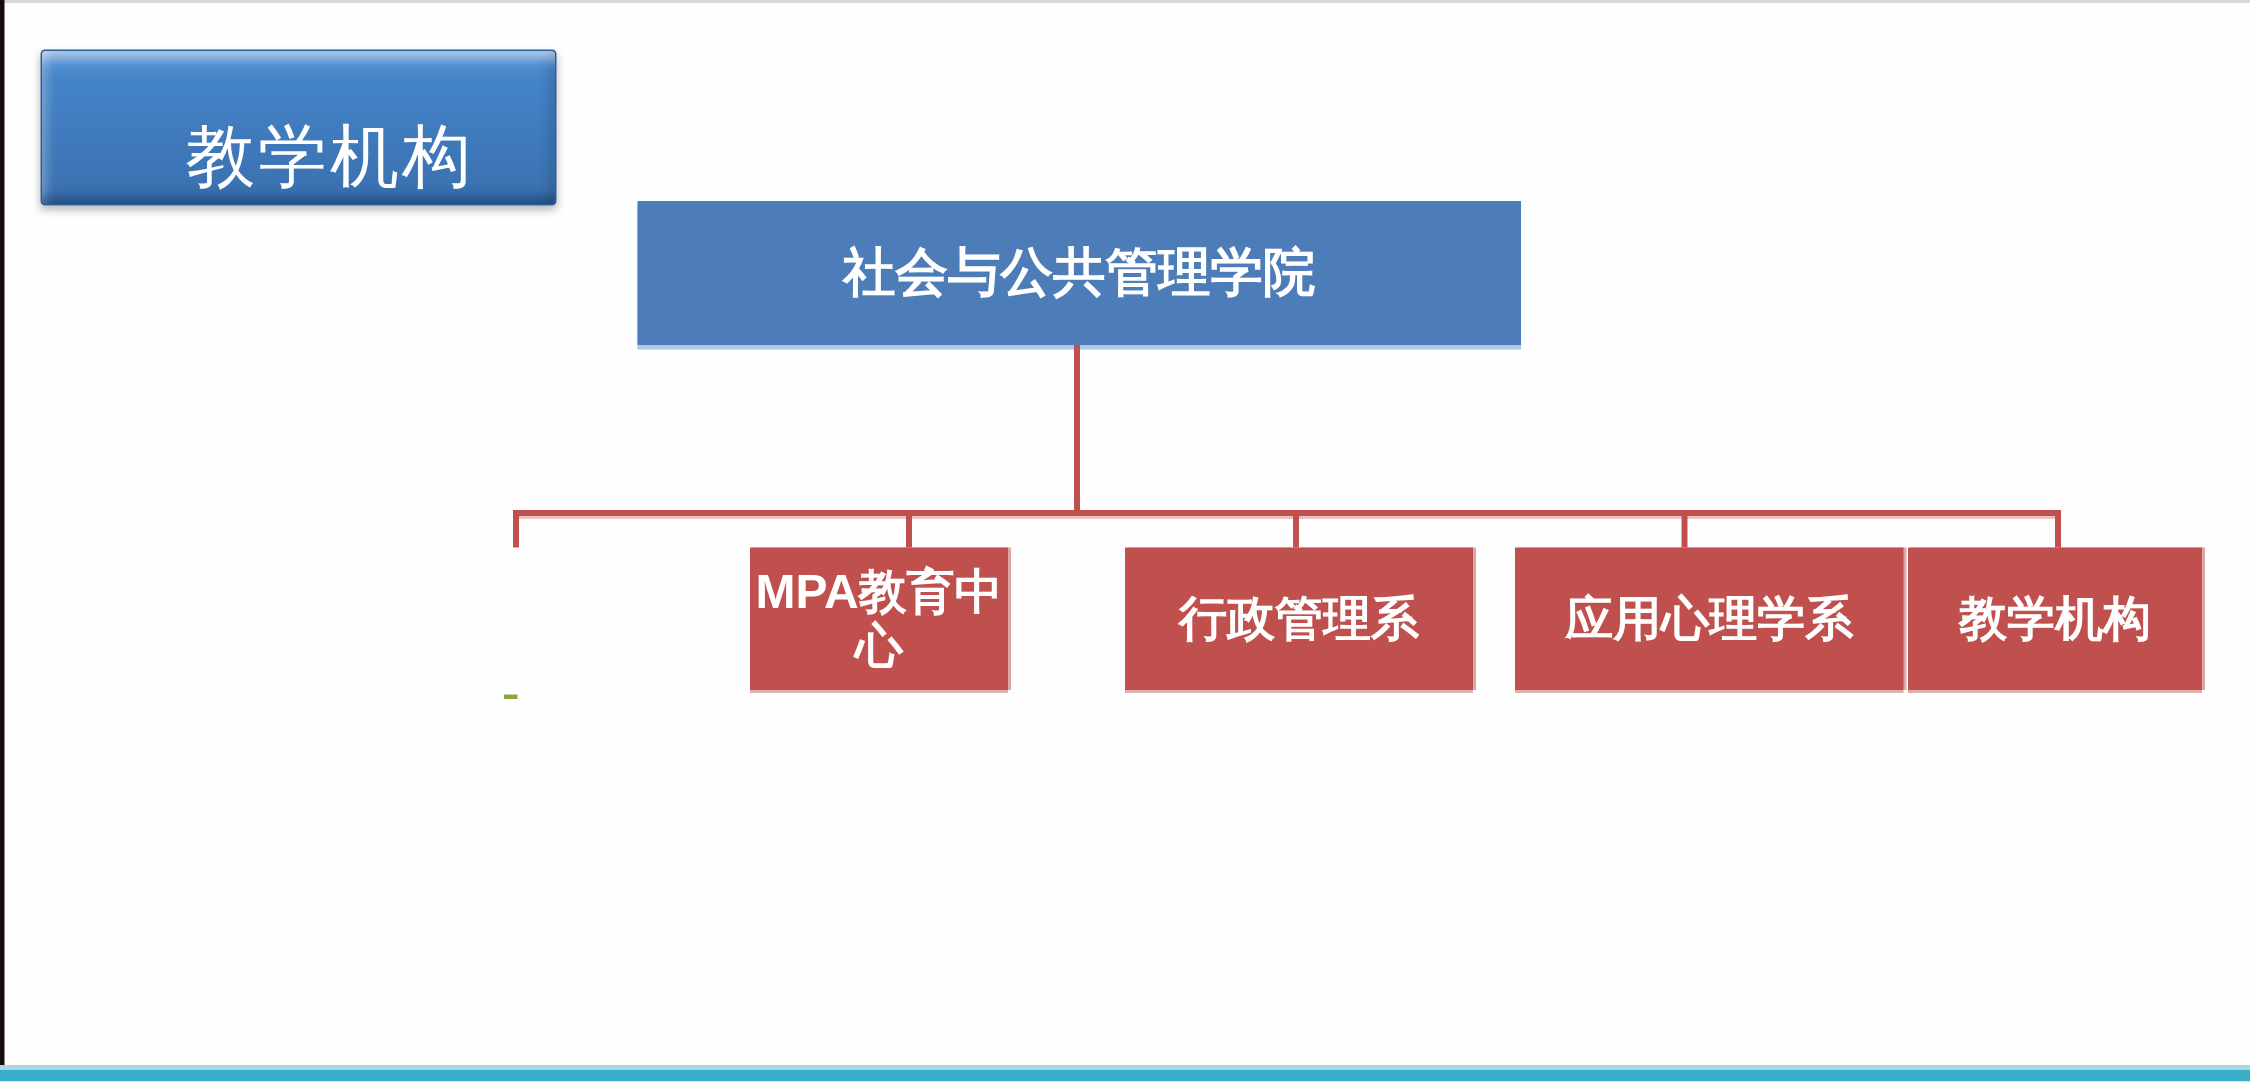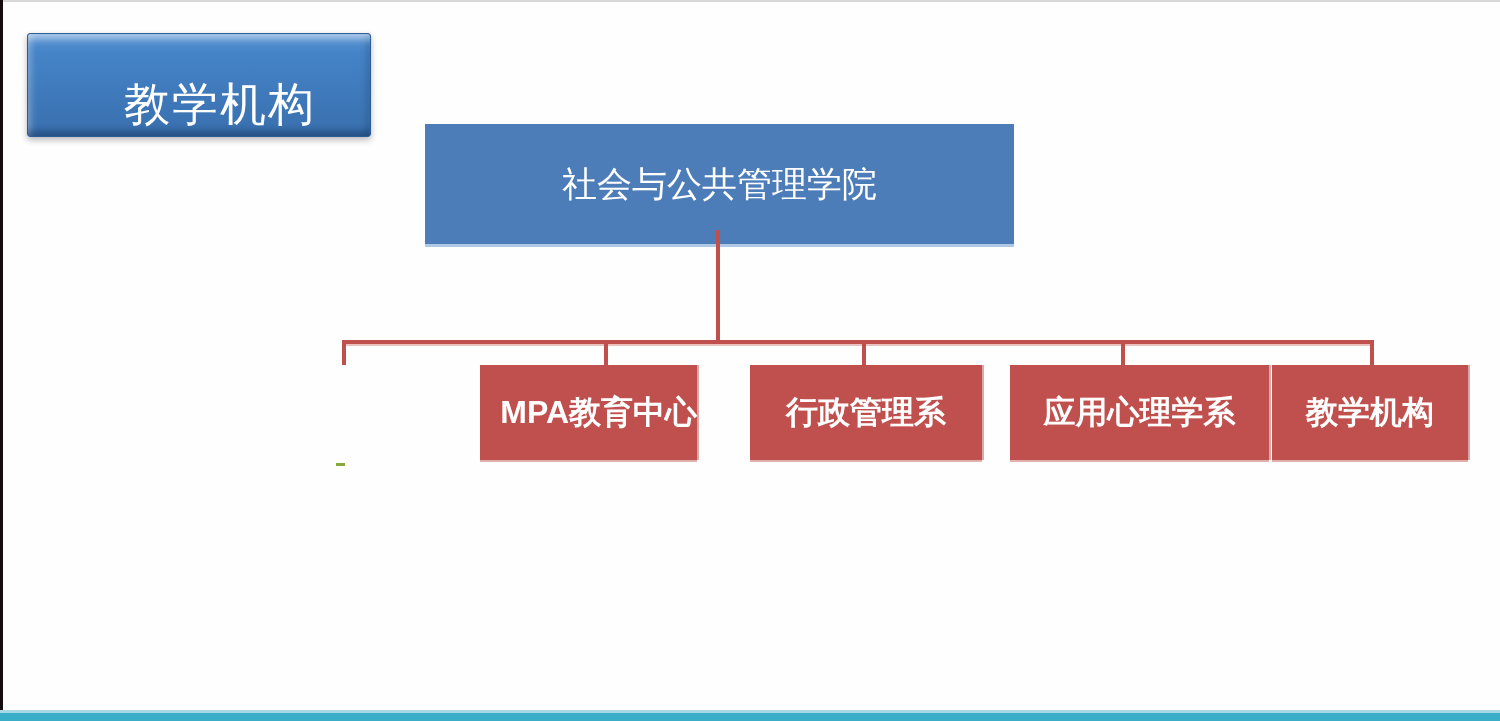--- a/index.html
+++ b/index.html
@@ -41,33 +41,33 @@
     display:flex;align-items:flex-end;justify-content:center;
     color:#ffffff;font-size:46px;font-weight:400;letter-spacing:2px;padding-left:42px;
   }
   
   .node{
     position:absolute;
     display:flex;align-items:center;justify-content:center;
     color:#ffffff;text-align:center;line-height:1.1;
   }
   .node-root{
-    left:425px;top:124px;width:589px;height:120px;
+    left:425px;top:134px;width:589px;height:96px;
     background:#4d7db8;
     box-shadow:0 3px 0 #aec8e6;
-    font-size:35px;font-weight:400;
+    font-size:35px;font-weight:700;
   }
   .node-child{
     top:365px;height:95px;
     background:#c0504d;
     box-shadow:0 2px 0 #e0b0ae,2px 0 0 #dca8a6;
     font-size:32px;font-weight:700;
   }
   .child-0{left:184px;width:284px;font-size:31px;}
-  .child-1{left:480px;width:217px;justify-content:flex-end;}
+  .child-1{left:500px;width:172px;}
   .child-2{left:750px;width:232px;}
   .child-3{left:1010px;width:259px;}
   .child-4{left:1272px;width:196px;}
   
   .conn{position:absolute;background:#c0504d;}
   .conn-stem{left:716px;top:230px;width:4px;height:112px;}
   .conn-hbar{left:342px;top:340px;width:1032px;height:4px;box-shadow:0 2px 0 rgba(192,80,77,0.35);}
   .conn-drop{top:344px;width:4px;height:21px;}
   .drop-0{left:342px;}
   .drop-1{left:604px;}

